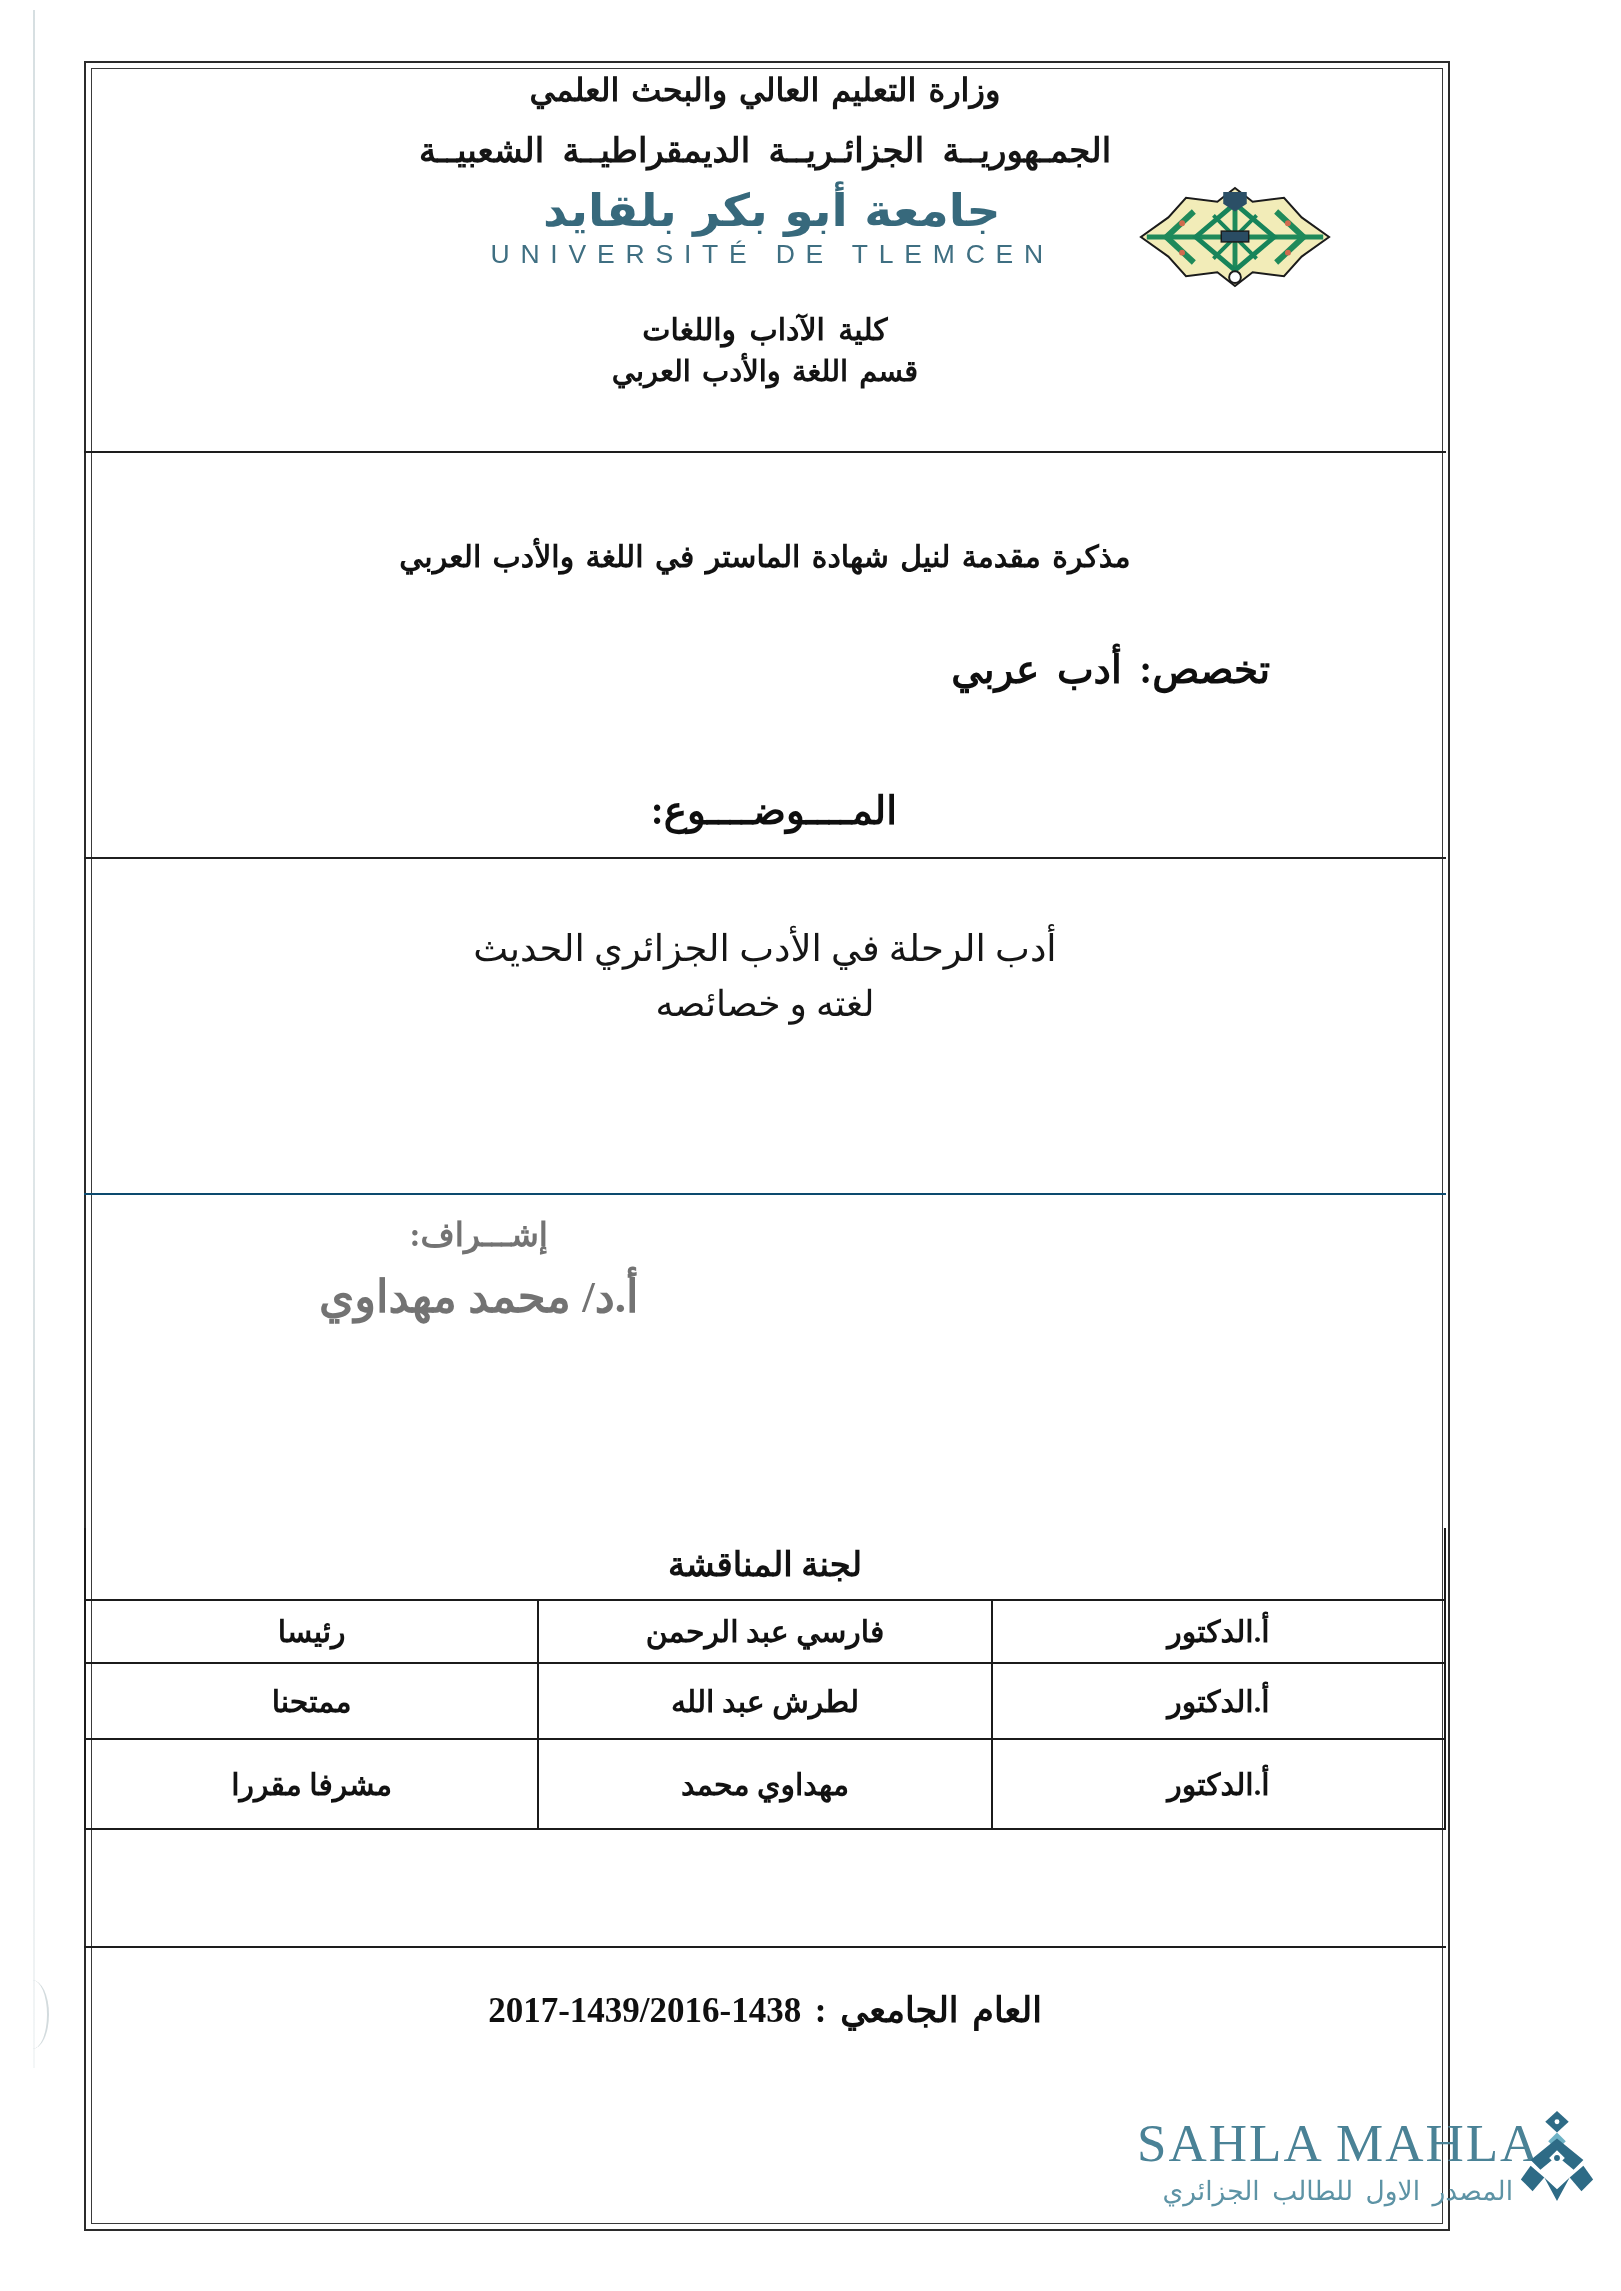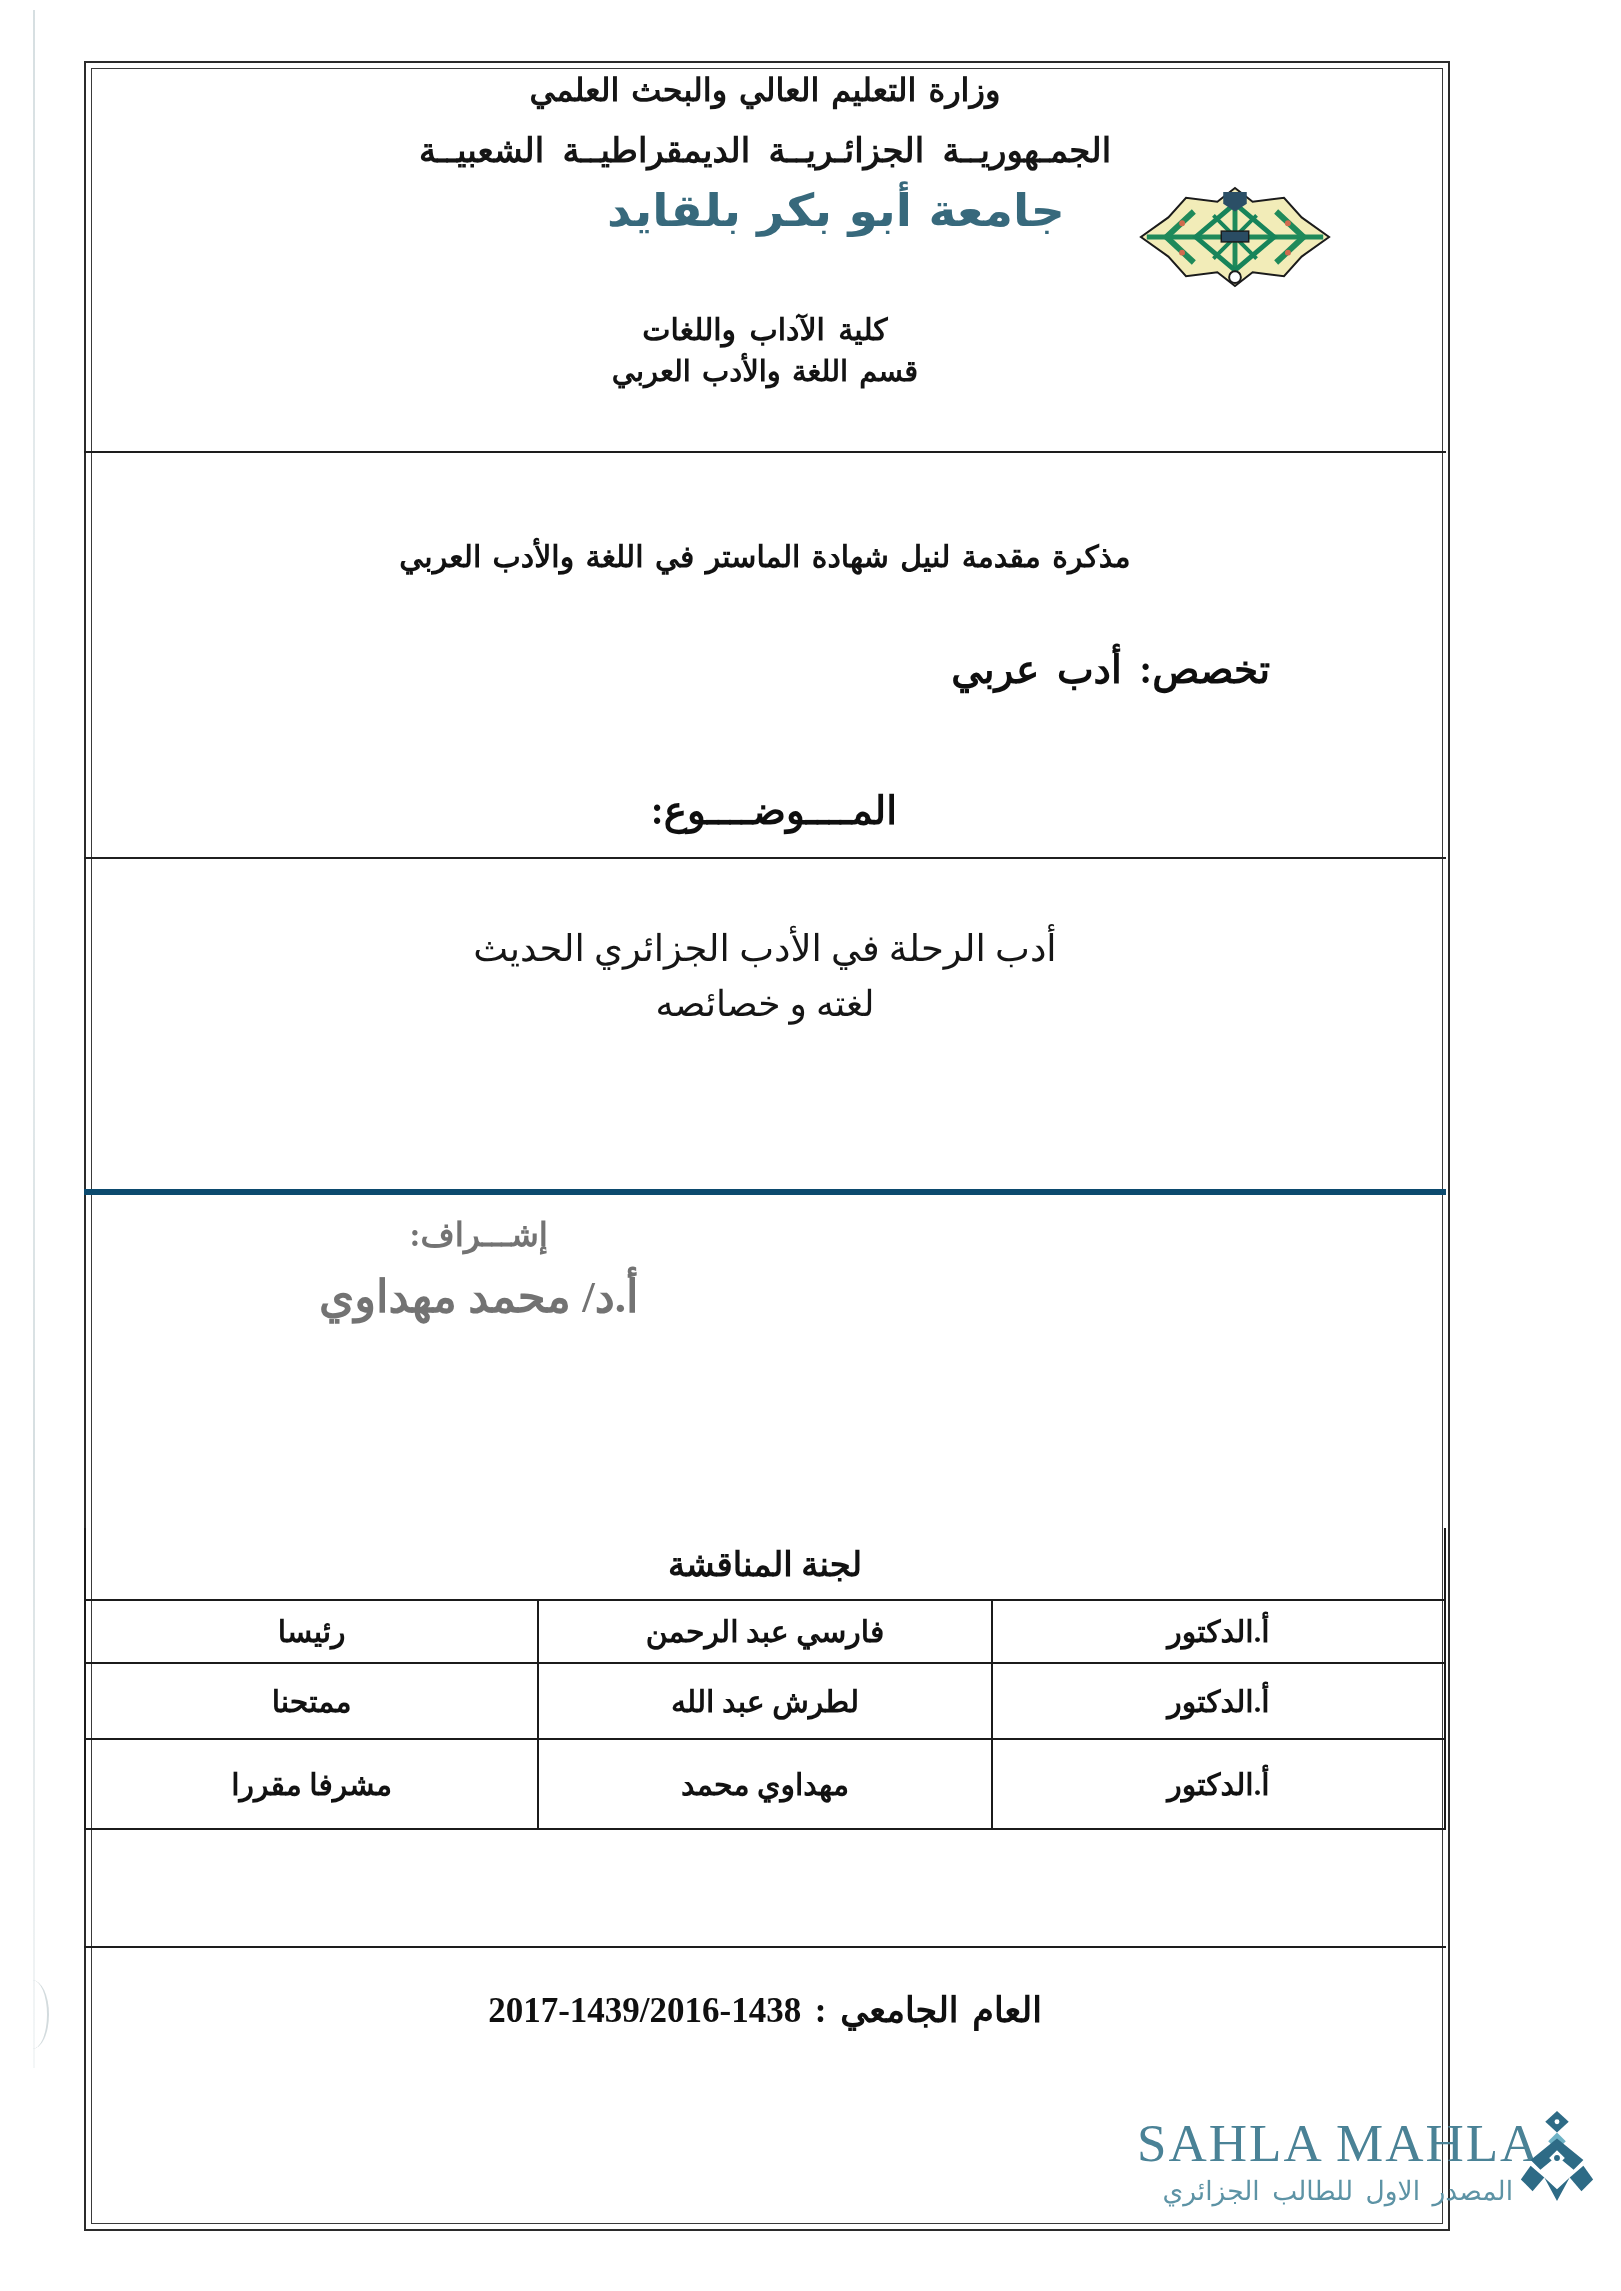--- a/index.html
+++ b/index.html
@@ -196,21 +196,21 @@
   }
 
   
   .title-box {
     position: absolute;
     left: 0;
     top: 796px;
     width: 100%;
     height: 338px;
     border-top: 2px solid #1f1f1f;
-    border-bottom: 6px solid #0c4a6e;
+    border-bottom: 2px solid #0c4a6e;
     box-sizing: border-box;
   }
   .title-inner {
     padding-top: 61px;
     text-align: center;
     font-family: "Liberation Serif", serif;
     font-size: 37px;
     font-weight: normal;
     color: #161616;
     line-height: 1.55;
@@ -344,20 +344,21 @@
     <div class="header">
 
       <div class="nation-line nation-2">وزارة التعليم العالي والبحث العلمي</div>
 
       <div class="nation-line nation-1">الجمـهوريــة الجزائـريــة الديمقراطيــة الشعبيــة</div>
 
       <div class="logo-row">
 
         <div class="uni-logo">
           <div class="uni-ar">جامعة أبو بكر بلقايد</div>
+          <div class="uni-fr">UNIVERSITÉ DE TLEMCEN</div>
         </div>
 
         <svg class="emblem" viewBox="0 0 200 108">
           <g>
             <path d="M100 4 L118 18 L150 14 L168 34 L196 54 L168 74 L150 94 L118 90 L100 104 L82 90 L50 94 L32 74 L4 54 L32 34 L50 14 L82 18 Z" fill="#f2ecb8" stroke="#1b1b1b" stroke-width="2"></path>
             <path d="M100 10 L100 98" stroke="#1f8a5a" stroke-width="5" fill="none"></path>
             <path d="M10 54 L190 54" stroke="#1f8a5a" stroke-width="5" fill="none"></path>
             <path d="M100 20 L60 54 L100 88 L140 54 Z" fill="none" stroke="#17845a" stroke-width="5"></path>
             <path d="M58 28 L30 54 L58 80" fill="none" stroke="#1f8a5a" stroke-width="6"></path>
             <path d="M142 28 L170 54 L142 80" fill="none" stroke="#1f8a5a" stroke-width="6"></path>

